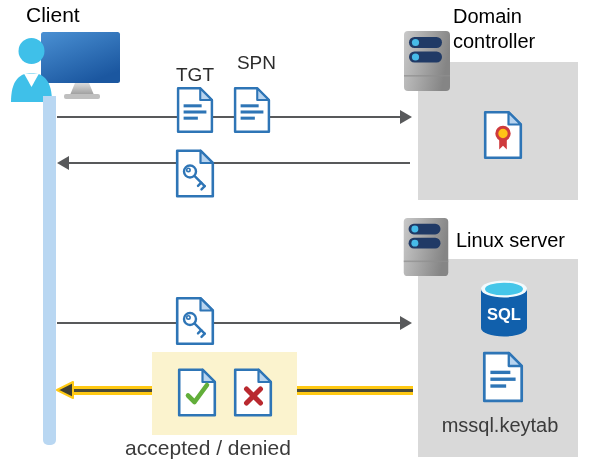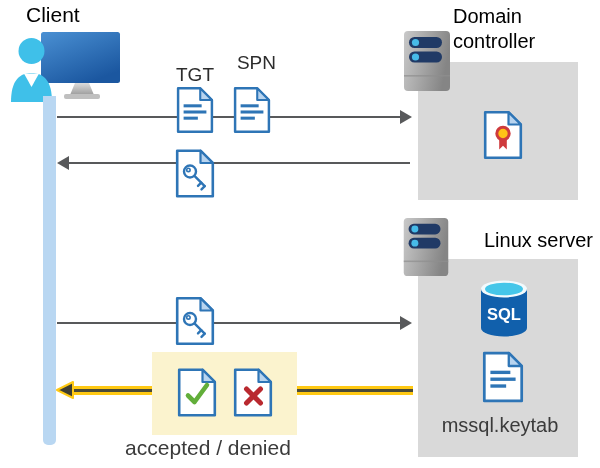--- a/index.html
+++ b/index.html
@@ -94,21 +94,21 @@
       </linearGradient>
     </defs>
     <rect x="1" y="1" width="46" height="60" rx="4" fill="url(#gSrv2)"></rect>
     <rect x="6" y="7" width="33" height="11" rx="5.5" fill="#203a66"></rect>
     <circle cx="12.5" cy="12.5" r="3.6" fill="#47bbe8"></circle>
     <rect x="6" y="21.5" width="33" height="11" rx="5.5" fill="#203a66"></rect>
     <circle cx="12.5" cy="27" r="3.6" fill="#47bbe8"></circle>
     <rect x="1" y="45" width="46" height="1.6" fill="#8f8f8f" opacity="0.7"></rect>
   </svg>
 
-  <div class="abs title" style="left:456px;top:228px;font-size:20px;white-space:nowrap;margin-left:28px;">Linux server</div>
+  <div class="abs title" style="left:456px;top:228px;font-size:20px;white-space:nowrap;">Linux server</div>
 
   <svg class="abs" style="left:478px;top:279px;" width="52" height="60" viewBox="0 0 52 60">
     <path d="M3,10 V49 C3,53.7 13.3,57.5 26,57.5 C38.7,57.5 49,53.7 49,49 V10 Z" fill="#1160ac"></path>
     <ellipse cx="26" cy="10" rx="23" ry="8.5" fill="#f2fafd"></ellipse>
     <ellipse cx="26" cy="10" rx="19" ry="6.3" fill="#45c6e9"></ellipse>
     <text class="sql-text" x="26" y="41" text-anchor="middle">SQL</text>
   </svg>
 
   <svg class="abs" style="left:482px;top:350px;" width="42" height="54" viewBox="0 0 40 50">
     <path class="doc-body" d="M2.2,2.2 H25.5 L37.8,14.5 V47.8 H2.2 Z"></path>

